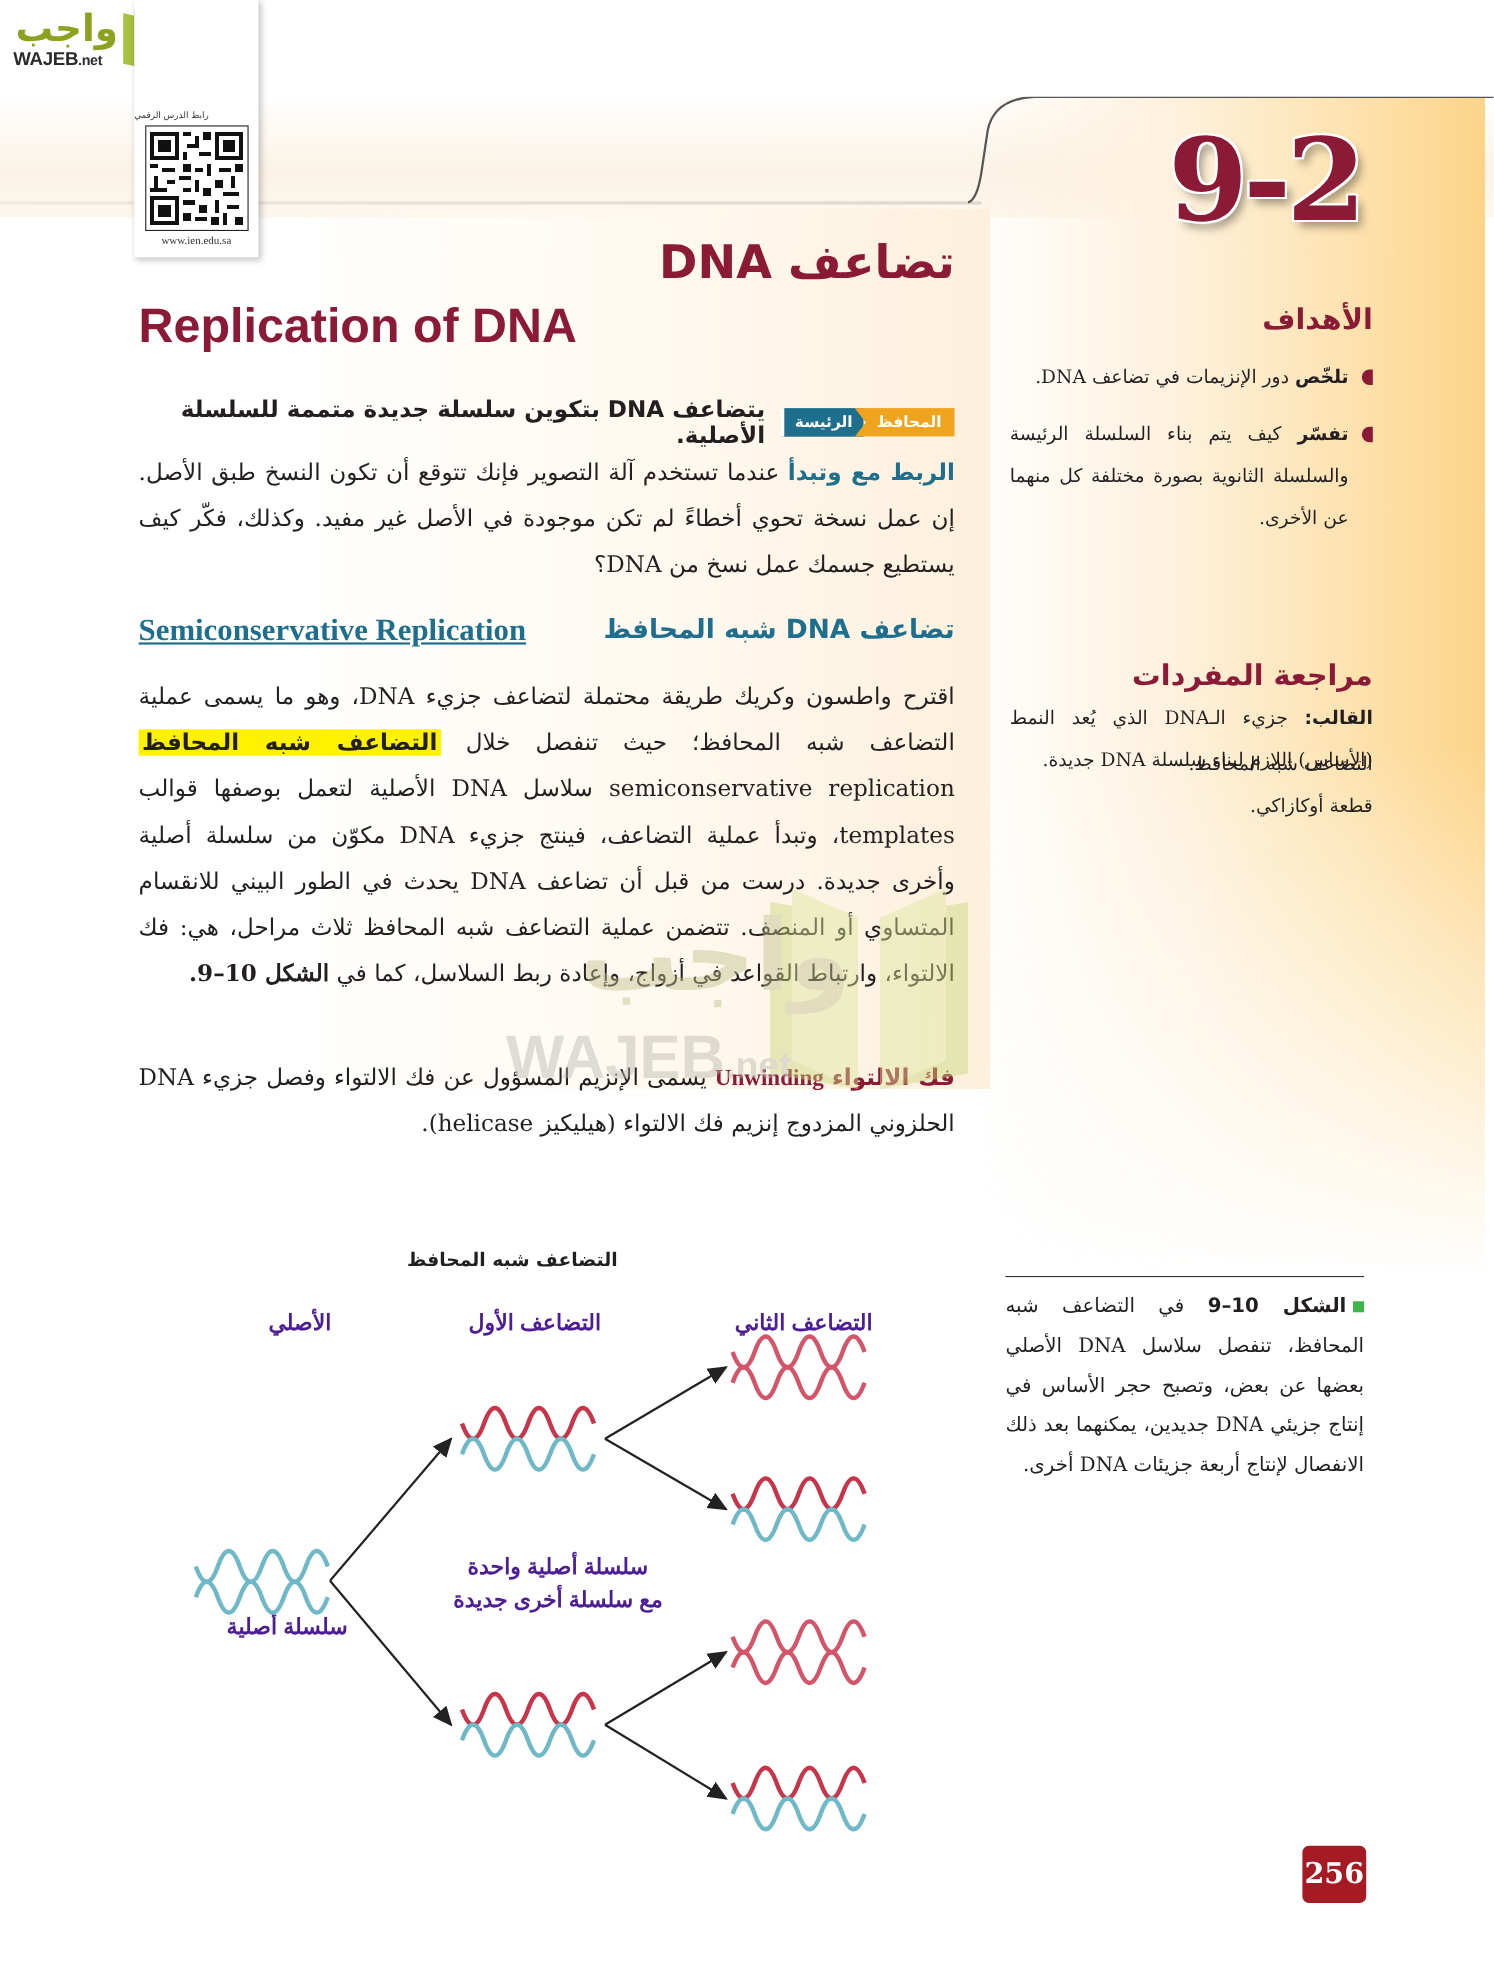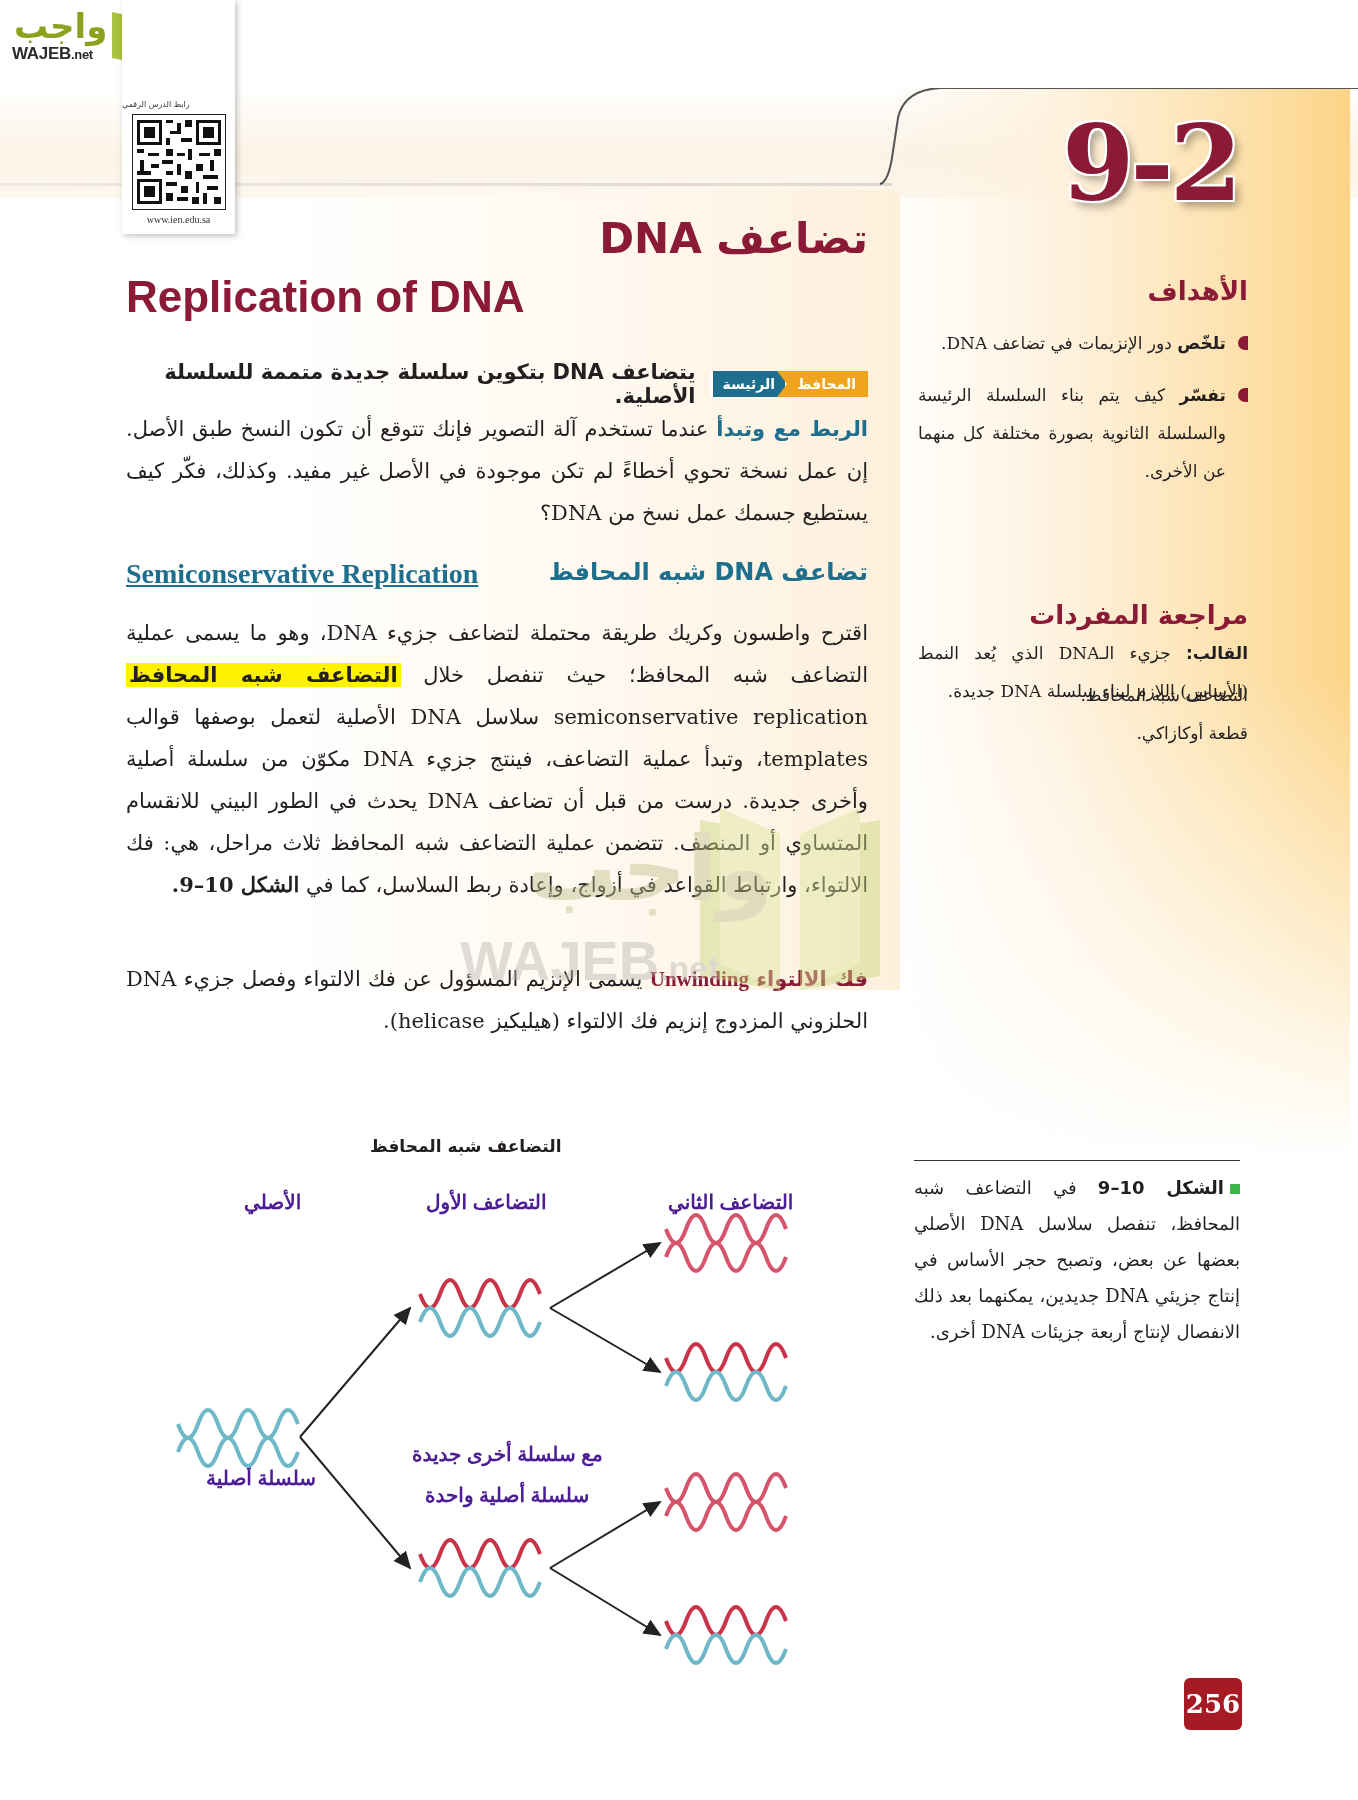--- a/index.html
+++ b/index.html
@@ -206,21 +206,21 @@
 <div class="fig-rule"></div>
 <div class="caption">
   <span class="sq"></span><b style="font-family:'DejaVu Sans',sans-serif;">الشكل 10–9</b><span> في التضاعف شبه المحافظ، تنفصل سلاسل DNA الأصلي بعضها عن بعض، وتصبح حجر الأساس في إنتاج جزيئي DNA جديدين، يمكنهما بعد ذلك الانفصال لإنتاج أربعة جزيئات DNA أخرى.</span>
 </div>
 
 <div class="fig-title">التضاعف شبه المحافظ</div>
 <div class="fig-label" style="left:244px;top:1190px;">الأصلي</div>
 <div class="fig-label" style="left:426px;top:1190px;">التضاعف الأول</div>
 <div class="fig-label" style="left:668px;top:1190px;">التضاعف الثاني</div>
 <div class="fig-label" style="left:206px;top:1466px;">سلسلة أصلية</div>
-<div class="fig-label" style="left:425px;top:1483px;text-align:center;">سلسلة أصلية واحدة</div>
+<div class="fig-label" style="left:425px;top:1412px;text-align:center;">سلسلة أصلية واحدة</div>
 <div class="fig-label" style="left:412px;top:1442px;text-align:center;">مع سلسلة أخرى جديدة</div>
 
 <svg class="arrows">
   <defs>
     <marker id="ah" markerWidth="10" markerHeight="10" refX="8" refY="5" orient="auto">
       <path d="M0 1 L9 5 L0 9 Z" fill="#222"></path>
     </marker>
     <g id="helix-shape">
       <path d="M0 6 Q10 34 20 6 T40 6 T60 6 T80 6 T100 6 T120 6" stroke-width="4" fill="none"></path>
       <path d="M0 34 Q10 6 20 34 T40 34 T60 34 T80 34 T100 34 T120 34" stroke-width="4" fill="none"></path>

